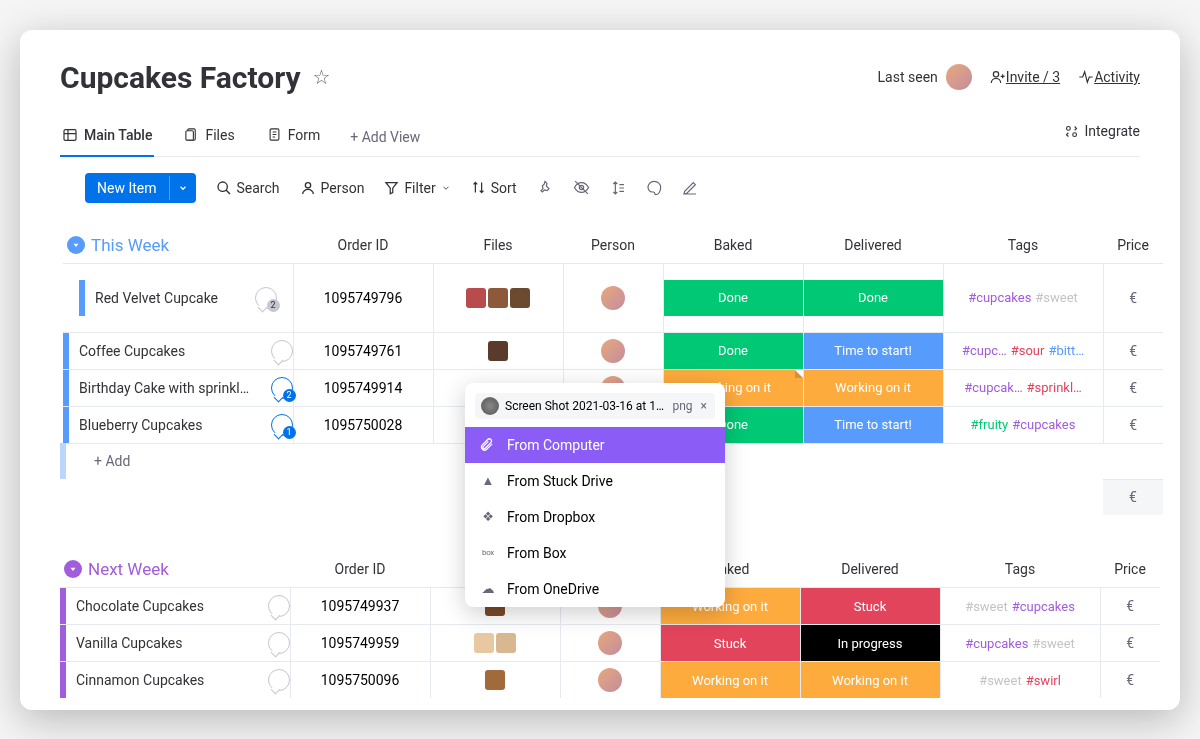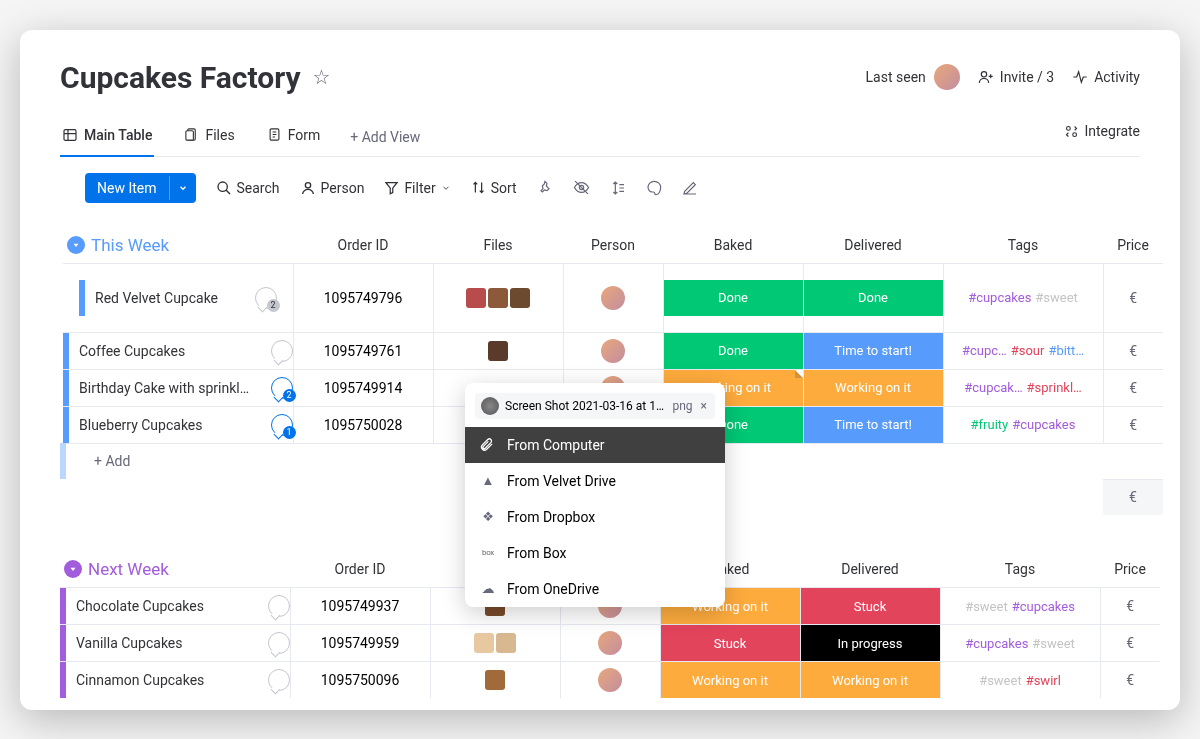--- a/index.html
+++ b/index.html
@@ -9,21 +9,21 @@
 
 
 .header { display: flex; align-items: center; justify-content: space-between; }
 .header-left { display: flex; align-items: center; gap: 12px; }
 .title { font-size: 30px; font-weight: 700; color: #323338; }
 .star { color: #676879; font-size: 20px; cursor: pointer; }
 .header-right { display: flex; align-items: center; gap: 18px; font-size: 14px; color: #323338; }
 .last-seen { display: flex; align-items: center; gap: 8px; }
 .avatar { width: 26px; height: 26px; border-radius: 50%; background: linear-gradient(135deg,#e8a87c,#c38d9e); }
 .avatar.sm { width: 24px; height: 24px; }
-.hdr-btn { display: flex; align-items: center; gap: 6px; cursor: pointer; }
+.hdr-btn { display: flex; align-items: center; cursor: pointer; text-decoration: underline; }
 .description { color: #676879; font-size: 14px; margin-top: 6px; }
 
 
 .views { display: flex; align-items: center; gap: 28px; margin-top: 24px; border-bottom: 1px solid #e6e9ef; }
 .view-tab { display: flex; align-items: center; gap: 6px; padding: 8px 2px 12px 2px; font-size: 14px; color: #323338; cursor: pointer; border-bottom: 2px solid transparent; margin-bottom: -1px; }
 .view-tab.active { border-bottom-color: #0073ea; font-weight: 500; }
 .view-add { color: #676879; cursor: pointer; font-size: 14px; }
 .integrate { margin-left: auto; display: flex; align-items: center; gap: 6px; font-size: 14px; color: #323338; cursor: pointer; padding-bottom: 12px; }
 
 
@@ -71,21 +71,21 @@
 .price-cell { color:#676879; }
 
 
 .upload-pop { position: absolute; left: 445px; top: 353px; width: 260px; background:#fff; border-radius:8px; box-shadow: 0 6px 24px rgba(0,0,0,0.2); z-index: 10; overflow:hidden; }
 .chip { display:flex; align-items:center; gap:6px; background:#f5f6f8; border-radius:4px; padding:4px 6px; margin:10px 10px 8px 10px; font-size:12px; }
 .chip-icon { width:18px; height:18px; border-radius:50%; background: radial-gradient(circle,#888,#555); flex-shrink:0; }
 .chip-name { flex:1; white-space:nowrap; overflow:hidden; text-overflow:ellipsis; }
 .chip-ext { color:#676879; }
 .chip-x { color:#676879; cursor:pointer; padding:0 2px; }
 .opt { display:flex; align-items:center; gap:10px; padding:10px 14px; font-size:14px; cursor:pointer; }
-.opt.selected { background:#404040; color:#fff; }
+.opt.selected { background:#8b5cf6; color:#fff; }
 .opt.selected .oi { color:#fff; }
 .oi { width:18px; text-align:center; color:#676879; font-size:13px; }
 .oi.box { font-size:8px; letter-spacing:-0.3px; }
 
 svg { display:block; }
 </style>
 </head>
 <body>
 
 <div class="window">
@@ -551,21 +551,21 @@
         <div class="opt selected">
           <span class="oi">
             <svg width="15" height="15" viewBox="0 0 24 24" fill="none" stroke="currentColor" stroke-width="2">
               <path d="M21 11l-9 9a5 5 0 01-7-7l9-9a3.5 3.5 0 015 5l-9 9a2 2 0 01-3-3l8-8"></path>
             </svg>
           </span>
           <span>From Computer</span>
         </div>
         <div class="opt">
           <span class="oi">▲</span>
-          <span>From Velvet Drive</span>
+          <span>From Stuck Drive</span>
         </div>
         <div class="opt">
           <span class="oi">❖</span>
           <span>From Dropbox</span>
         </div>
         <div class="opt">
           <span class="oi box">box</span>
           <span>From Box</span>
         </div>
         <div class="opt">

